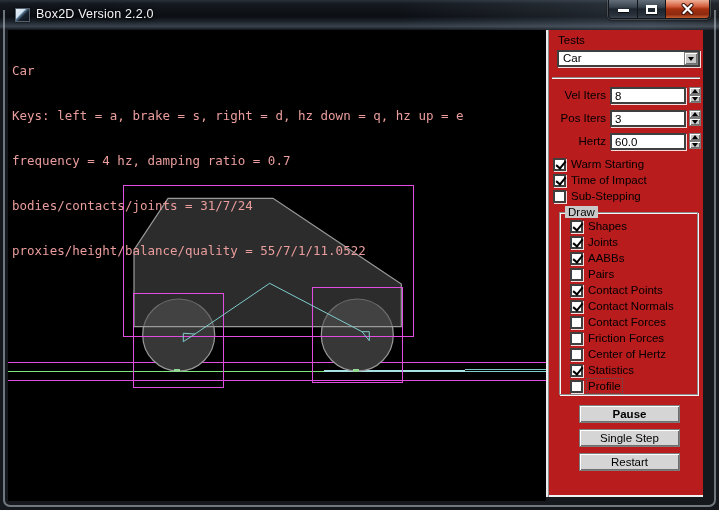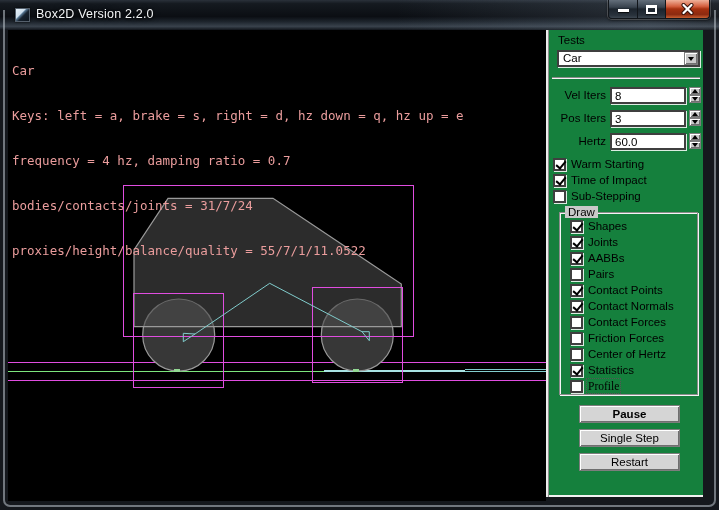--- a/index.html
+++ b/index.html
@@ -40,21 +40,21 @@
   
   .canvas { position:absolute; left:8px; top:30px; width:538px; height:471px; background:#000; }
   .info-text { position:absolute; left:4px; top:3px; font-family:"DejaVu Sans Mono", monospace;
     font-size:12.5px; line-height:15px; color:#eb9d9d; white-space:pre; }
   .scene { position:absolute; left:0; top:0; }
 
   
   .divider { position:absolute; left:546px; top:30px; width:3px; height:467px;
     background:#ececec; border-right:1px solid #8e8e8e; z-index:2; }
   .panel { position:absolute; left:549px; top:30px; width:154px; height:467px;
-    background:#15803d; border-bottom:2px solid #f2f2f2; z-index:2; font-size:11.5px; color:#000; }
+    background:#b91c1c; border-bottom:2px solid #f2f2f2; z-index:2; font-size:11.5px; color:#000; }
 
   .p-label { position:absolute; }
   .field { background:#fff; border:2px solid #3f3f3f; box-shadow:1px 1px 0 rgba(255,255,255,0.85); }
 
   .tests-label { left:9px; top:4px; }
   .dropdown { position:absolute; left:8px; top:20px; width:143px; height:17px; display:flex; align-items:center; }
   .dropdown-value { flex:1; padding-left:4px; font-size:11.5px; line-height:13px; }
   .dropdown-btn { width:14px; height:13px; margin-right:0px; background:#c9c9c9;
     border:1px solid #7d7d7d; box-shadow:inset 1px 1px 0 #fff, inset -1px -1px 0 #6f6f6f;
     display:flex; align-items:center; justify-content:center; }
@@ -79,21 +79,21 @@
     display:flex; align-items:center; justify-content:center; }
   .spin-btn.up { top:0; } .spin-btn.down { top:8px; }
 
   .check-row { position:absolute; height:14px; cursor:default; }
   .checkbox { position:absolute; left:0; top:0; width:13px; height:13px; background:#fff;
     border:2px solid #3f3f3f; box-shadow:1px 1px 0 rgba(255,255,255,0.85); }
   .check-row.checked .checkbox::after { content:""; position:absolute; left:2.5px; top:-1px;
     width:4px; height:8px; border-right:2px solid #000; border-bottom:2px solid #000;
     transform:rotate(40deg); }
   .check-row .cap { position:absolute; left:18px; top:0px; white-space:nowrap; }
-  .check-row.focus-ring .cap { outline:1px dotted #555; outline-offset:1px;font-family:Liberation Serif, serif; }
+  .check-row.focus-ring .cap { outline:1px dotted #555; outline-offset:1px; }
 
   .group-box { position:absolute; left:10px; top:182px; width:139px; height:183px;
     border:1px solid #8b8b8b; box-shadow:inset 1px 1px 0 #f5f5f5, 1px 1px 0 #f5f5f5; }
   .group-title { position:absolute; left:5px; top:-7px; background:#c9c9c9; padding:0 3px; }
 
   .panel-btn { position:absolute; left:30px; width:101px; height:18px; background:#d5d5d5;
     border:1px solid #7d7d7d; box-shadow:inset 1px 1px 0 #fff, inset -1px -1px 0 #6f6f6f;
     font-family:"Liberation Sans", sans-serif; font-size:11.5px; color:#000; text-align:center;
     line-height:16px; cursor:default; }
 </style>

